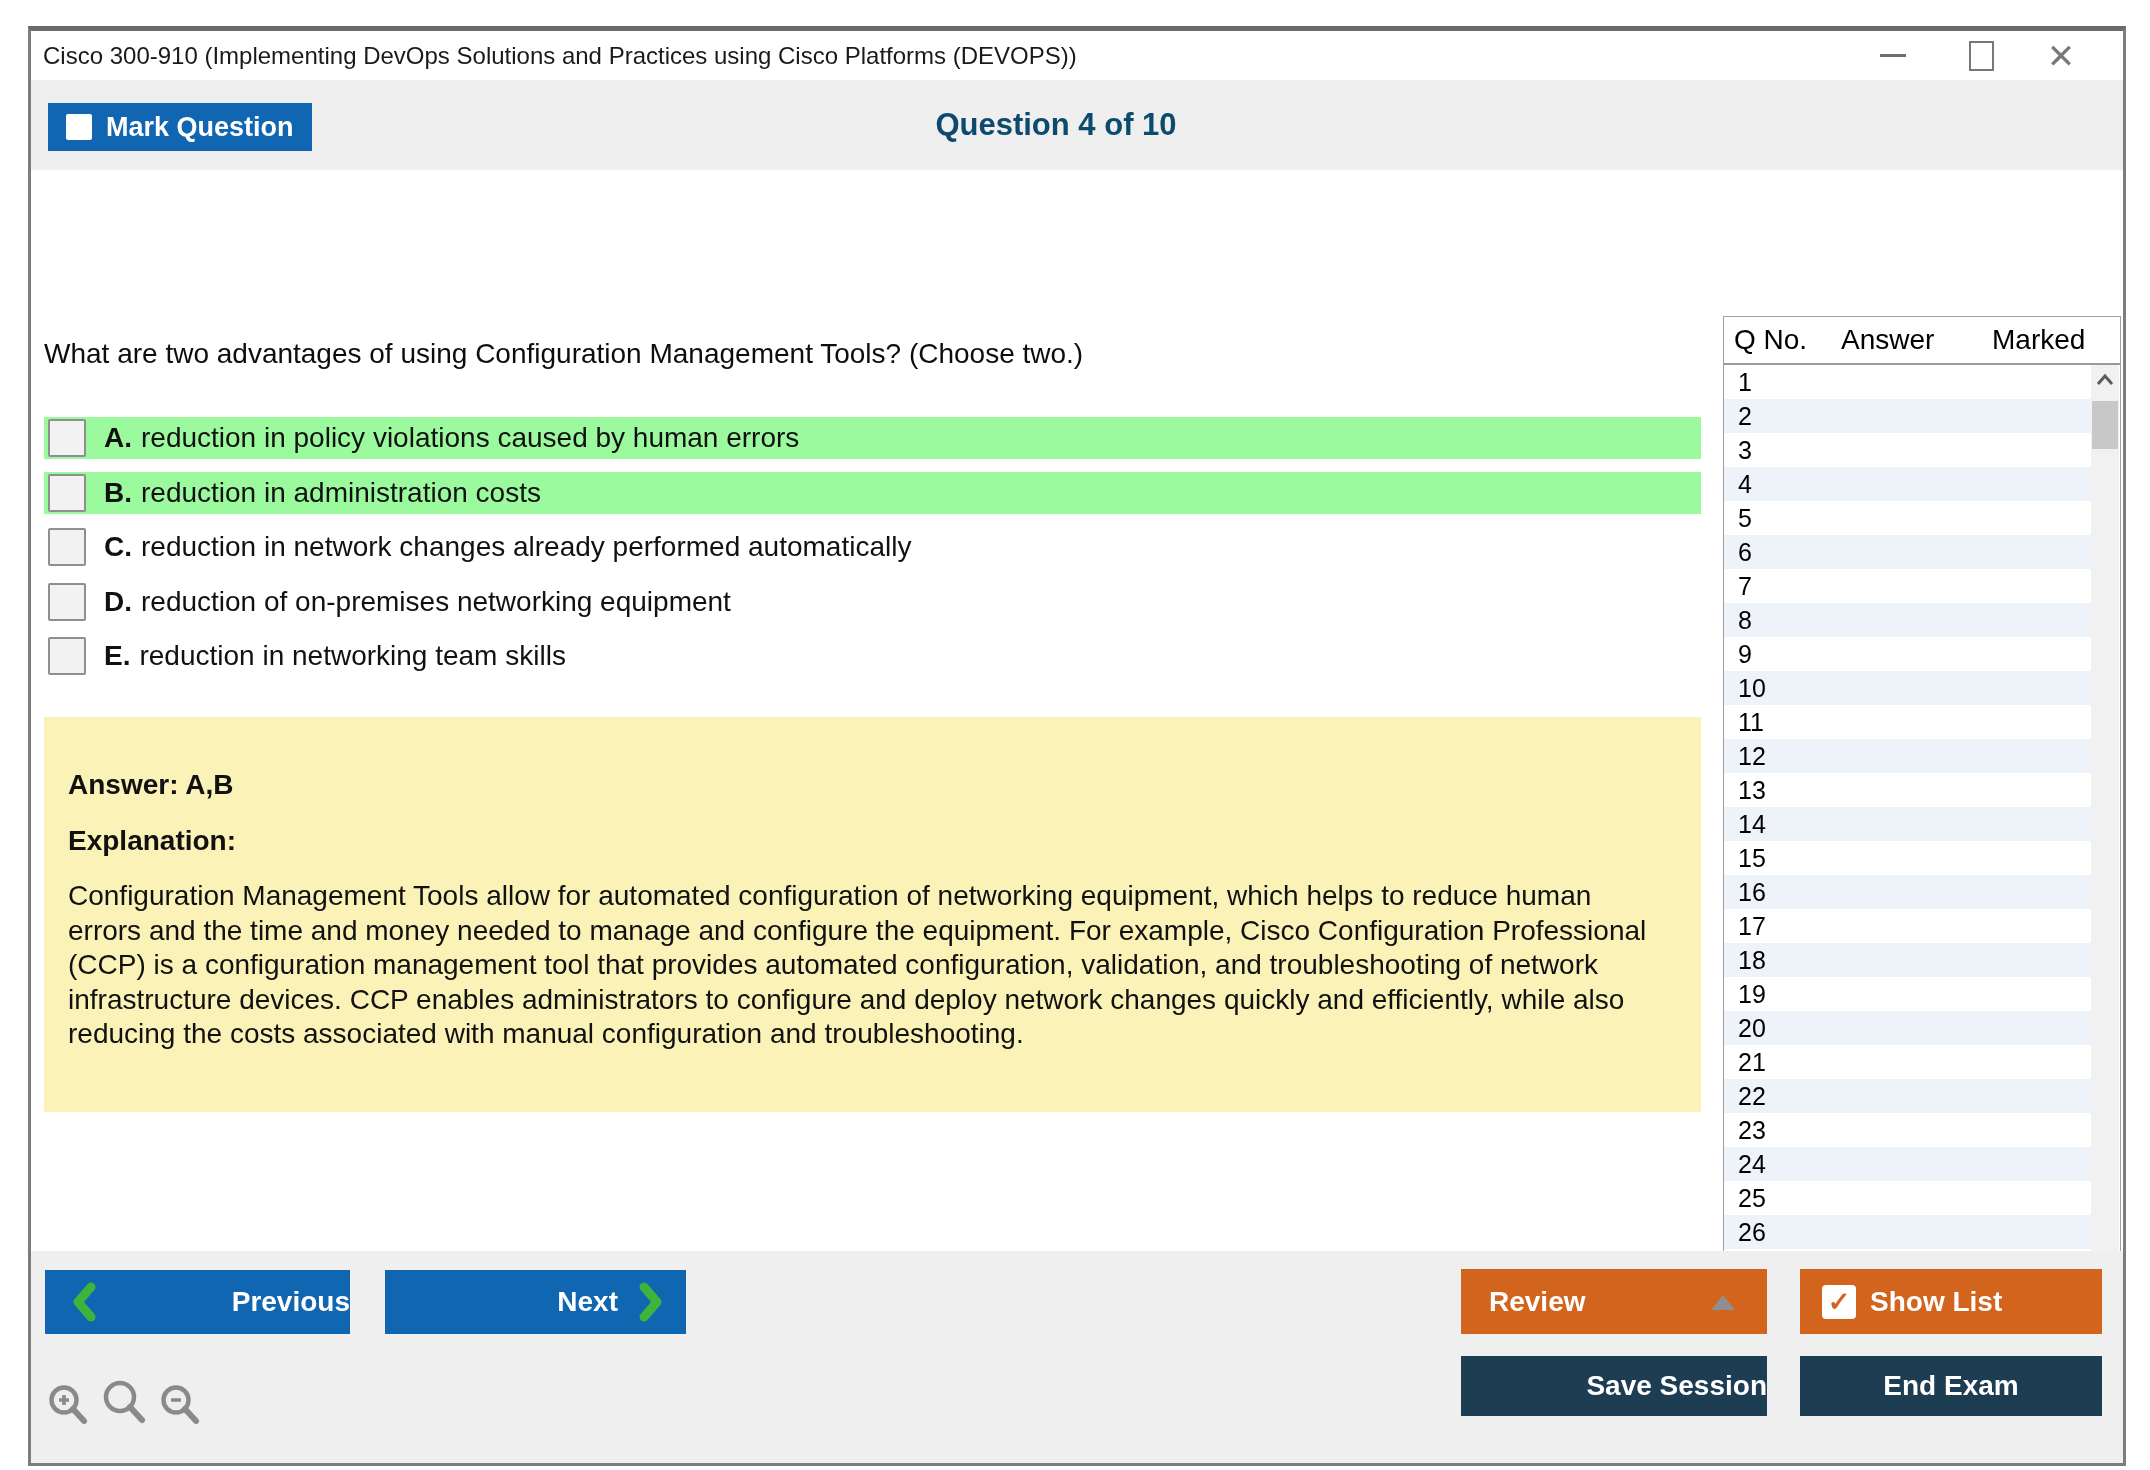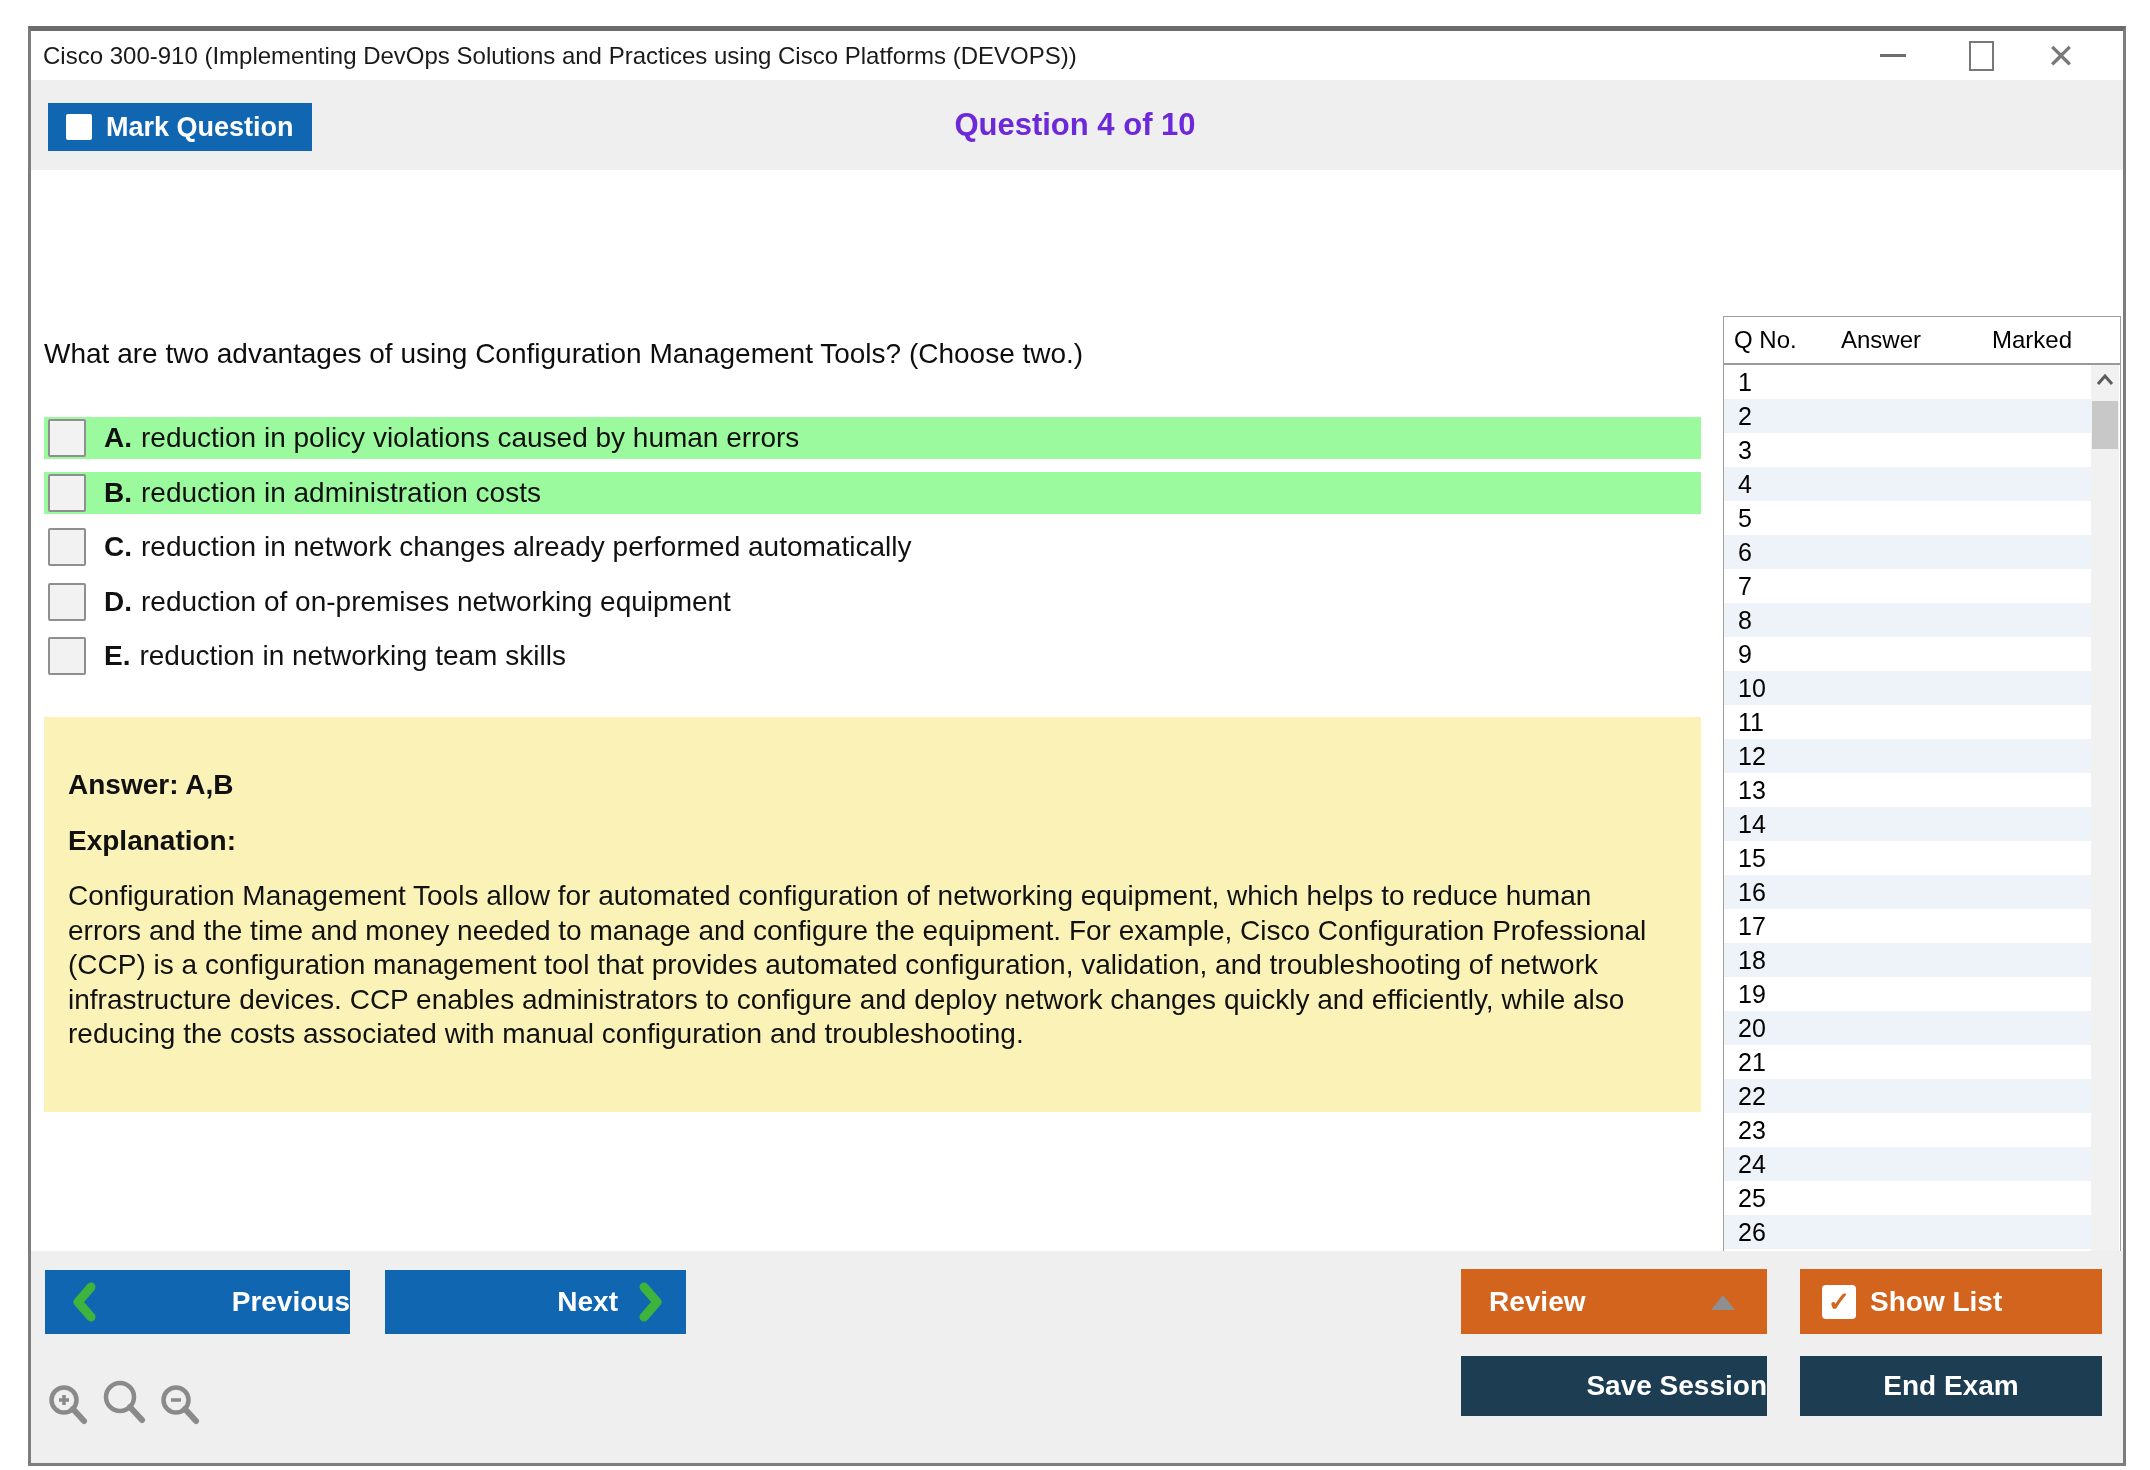--- a/index.html
+++ b/index.html
@@ -22,21 +22,21 @@
   .max-glyph{width:21px;height:26px;border:2px solid #787878;}
   .close-glyph{font-size:34px;color:#787878;line-height:1;}
   
   .headerband{position:absolute;left:0;top:49px;width:100%;height:90px;background:#efefef;}
   .mark-btn{
     position:absolute;left:17px;top:23px;width:264px;height:48px;background:#1166b1;
     display:flex;align-items:center;cursor:pointer;
   }
   .mark-checkbox{width:26px;height:26px;background:#fff;margin-left:18px;border-radius:2px;}
   .mark-label{color:#fff;font-weight:bold;font-size:27px;margin-left:14px;}
-  .qcounter{position:absolute;left:0;top:0;width:2050px;height:90px;text-align:center;line-height:90px;font-size:31px;font-weight:bold;color:#6d28d9;padding-left:19px;}
+  .qcounter{position:absolute;left:0;top:0;width:2050px;height:90px;text-align:center;line-height:90px;font-size:31px;font-weight:bold;color:#0c4a6e;}
   
   .main{position:absolute;left:0;top:139px;width:100%;height:943px;background:#fff;}
   .question-text{position:absolute;left:13px;top:168px;font-size:28px;color:#0d0d0d;}
   .options{position:absolute;left:13px;top:247px;width:1657px;}
   .option-row{position:relative;width:100%;height:42px;margin-bottom:12.5px;display:flex;align-items:center;cursor:pointer;}
   .option-row.hl{background:#9cfa9e;}
   .opt-checkbox{width:34px;height:34px;background:#f2f2f2;border:2px solid #8f8f8f;border-radius:2px;margin-left:4px;flex:none;}
   .opt-letter{font-weight:bold;font-size:28px;margin-left:18px;}
   .opt-text{font-size:28px;margin-left:9px;white-space:nowrap;}
   .explain-box{
@@ -45,21 +45,21 @@
   }
   .answer-line{font-size:28px;font-weight:bold;}
   .explain-label{font-size:28px;font-weight:bold;margin-top:24px;}
   .explain-body{font-size:28px;line-height:34.5px;margin-top:22px;width:1600px;}
   
   .qpanel{
     position:absolute;left:1692px;top:146px;width:398px;height:1070px;background:#fff;
     border:1px solid #9f9f9f;box-sizing:border-box;
   }
   .qpanel-header{position:absolute;left:0;top:0;width:100%;height:46px;border-bottom:2px solid #9a9a9a;background:#fff;}
-  .qh{position:absolute;top:0;height:46px;line-height:46px;font-size:24px;color:#000;}
+  .qh{position:absolute;top:0;height:46px;line-height:46px;font-size:28px;color:#000;}
   .qh-no{left:10px;}
   .qh-answer{left:117px;}
   .qh-marked{left:268px;}
   .qlist{position:absolute;left:0;top:48px;width:367px;height:1020px;overflow:hidden;}
   .qrow{width:100%;height:34px;display:flex;align-items:center;cursor:default;}
   .qrow:nth-child(even){background:#edf3f8;}
   .qno{width:95px;padding-left:14px;font-size:25px;color:#000;}
   .qanswer{width:150px;font-size:25px;}
   .qmarked{flex:1;font-size:25px;}
   .vscroll{position:absolute;left:367px;top:48px;width:28px;height:1020px;background:#f1f1f1;}

